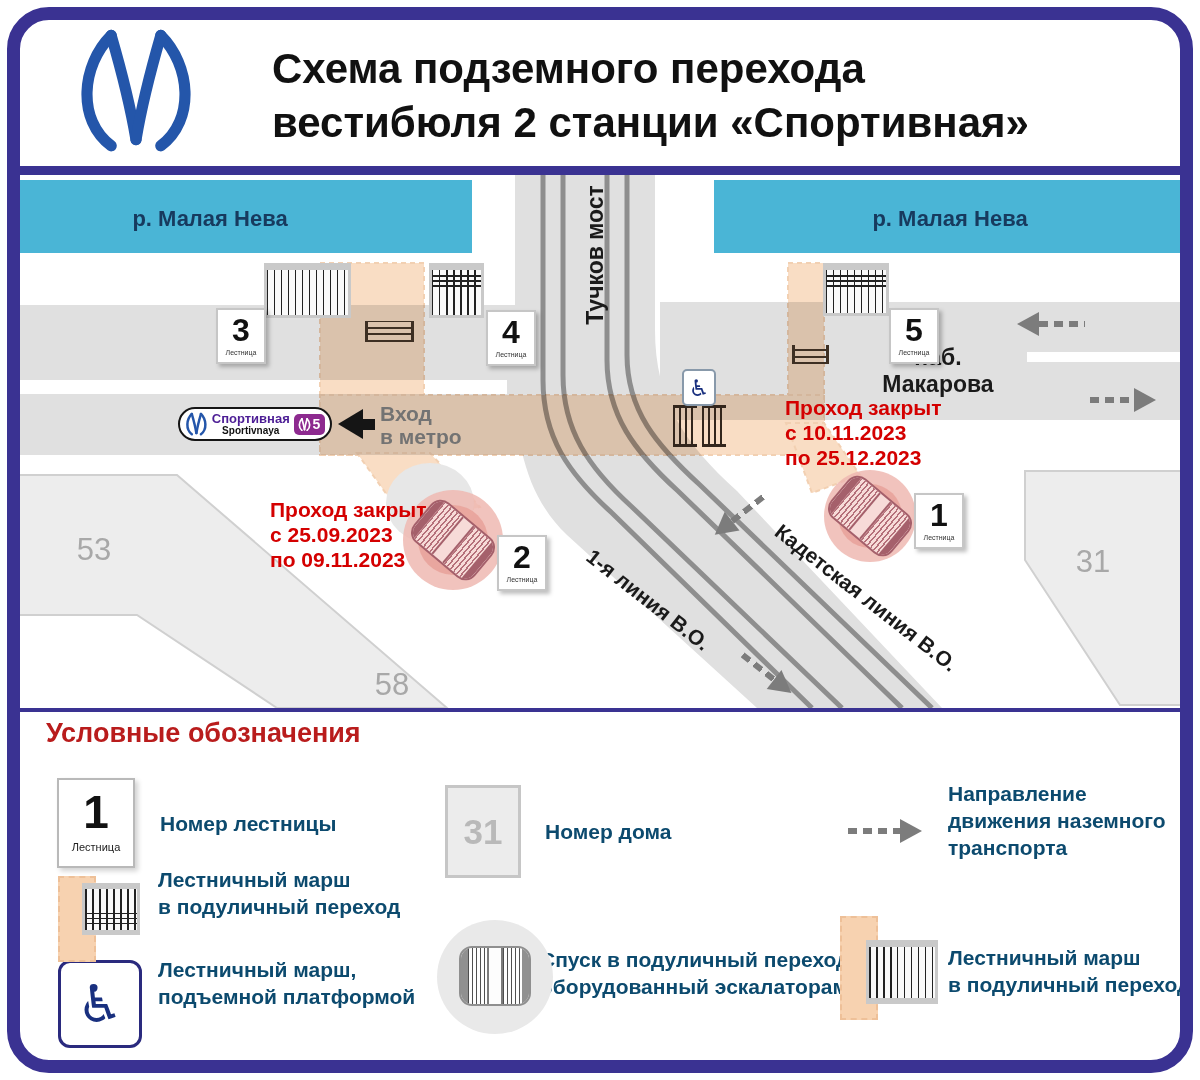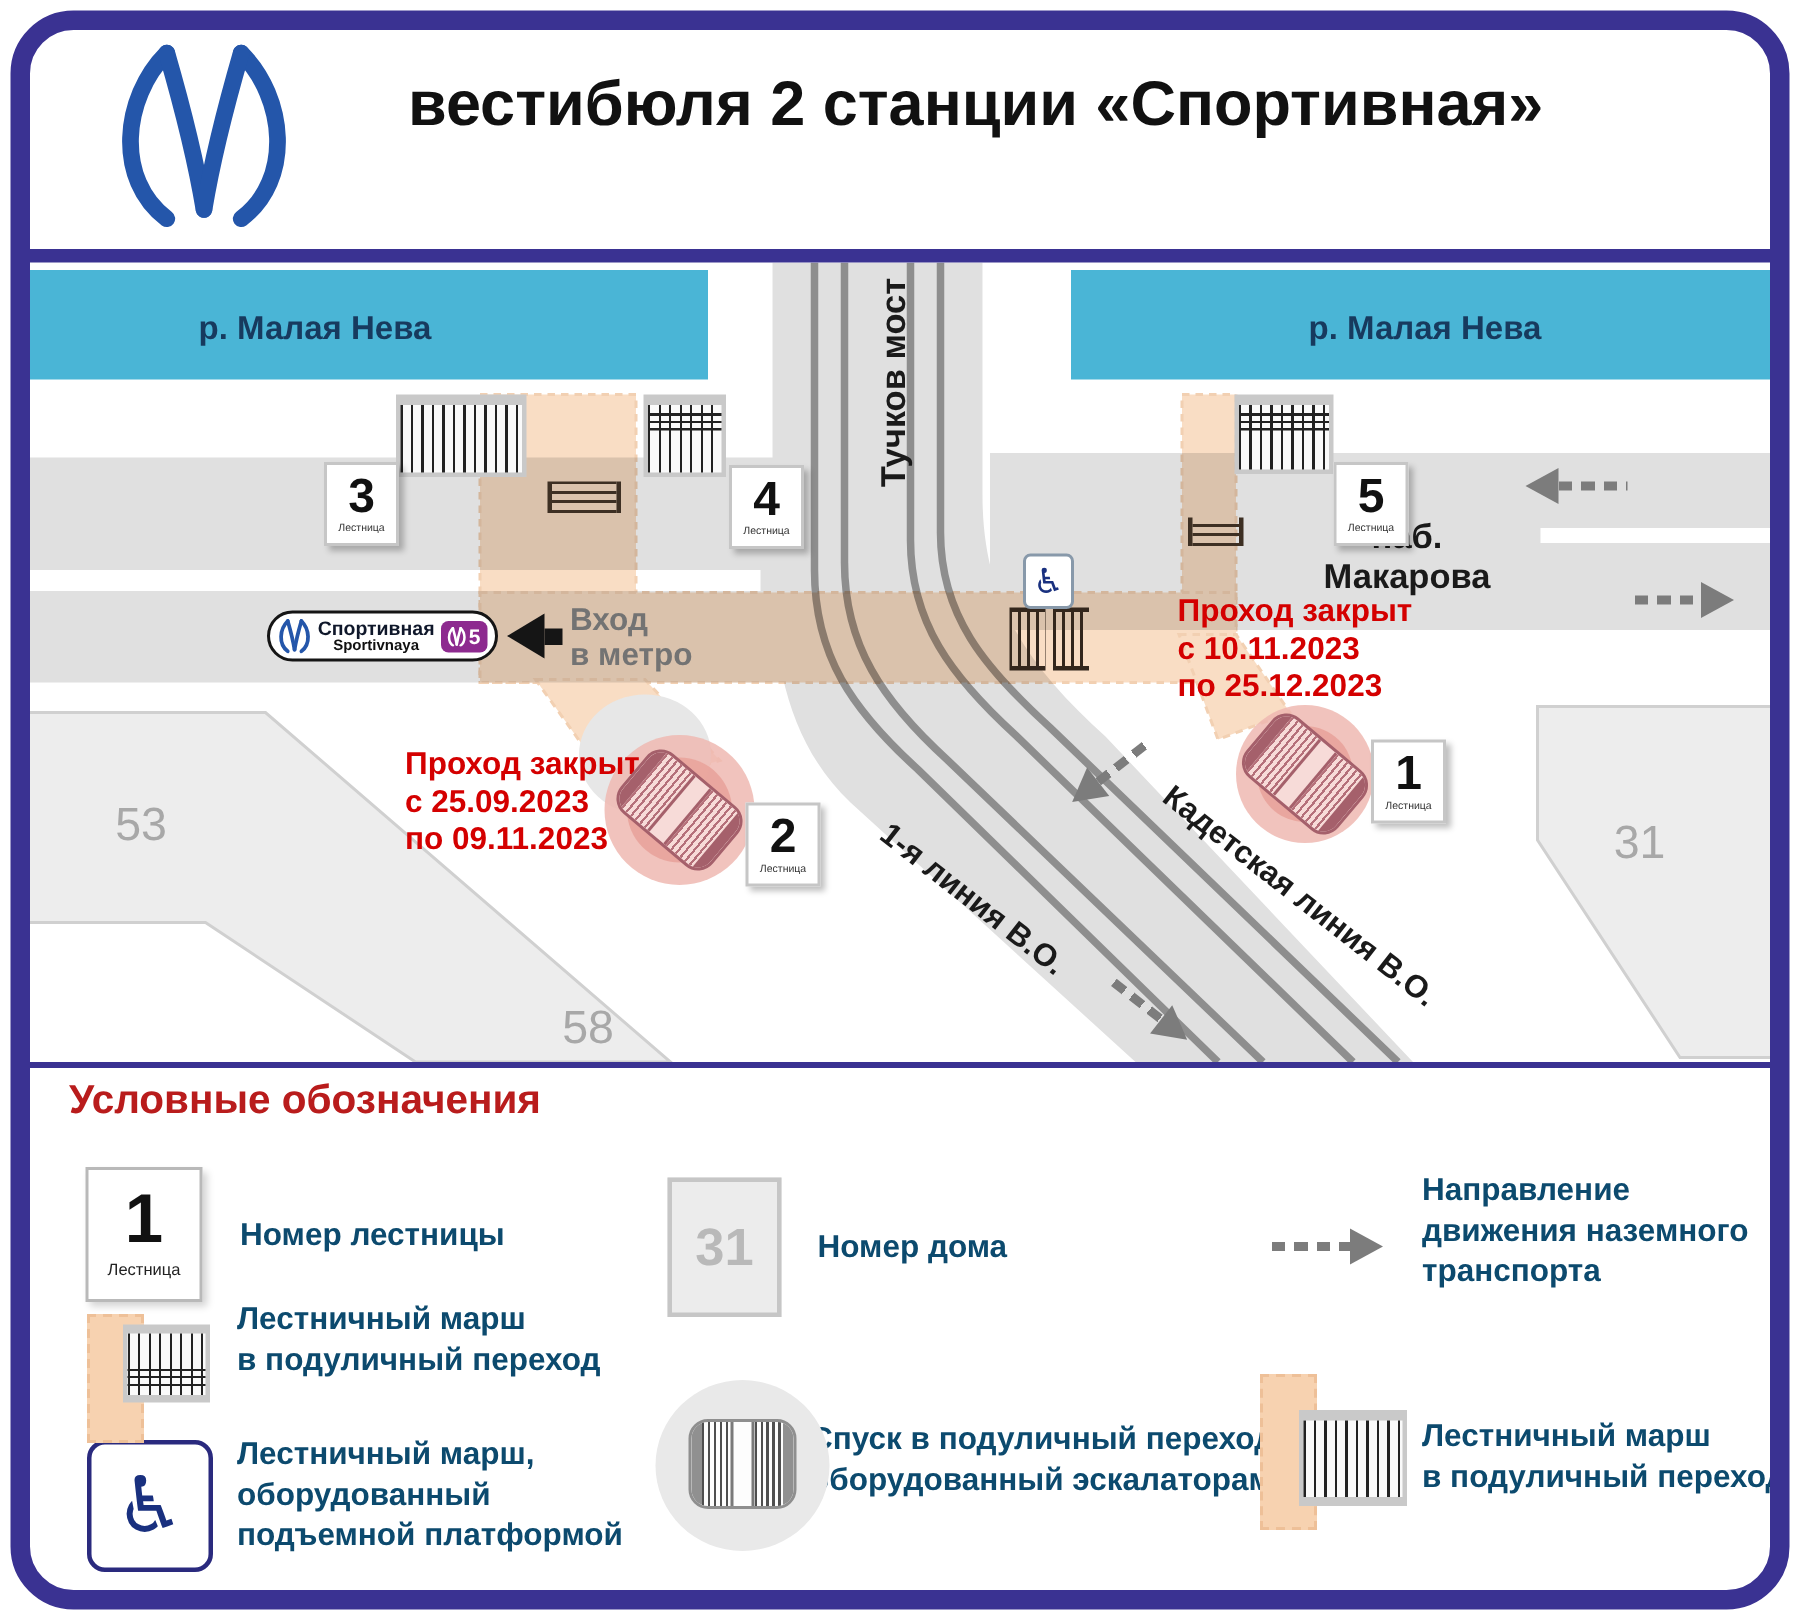--- a/index.html
+++ b/index.html
@@ -58,21 +58,21 @@
   
   .ent-arrow{position:absolute;display:flex;align-items:center;z-index:9;}
   .ent-head{width:0;height:0;border-right:25px solid #151515;border-top:15px solid transparent;border-bottom:15px solid transparent;}
   .ent-shaft{width:12px;height:11px;background:#151515;}
   .entrance-text{font-size:21px;font-weight:700;color:#737373;line-height:23px;z-index:9;}
   
   .pill{position:absolute;left:178px;top:407px;width:154px;height:34px;background:#fff;
         border:2px solid #151515;border-radius:18px;display:flex;align-items:center;
         padding:0 5px;box-sizing:border-box;gap:4px;z-index:10;}
   .pill-names{flex:1;text-align:center;line-height:1;}
-  .pill-ru{font-size:13px;font-weight:700;color:#0f172a;}
+  .pill-ru{font-size:13px;font-weight:700;color:#4c1d95;}
   .pill-en{font-size:10px;font-weight:700;color:#111;margin-top:1px;}
   .badge{width:33px;height:21px;background:#8d2a8f;border-radius:5px;display:flex;align-items:center;
          justify-content:center;color:#fff;gap:1px;}
   .badge .b5{font-size:14px;font-weight:700;}
   
   .wc{position:absolute;background:#fff;border:2px solid #8899aa;border-radius:5px;display:flex;
       align-items:center;justify-content:center;color:#19307f;z-index:9;
       font-family:"DejaVu Sans",sans-serif;}
   
   .ostrip{position:absolute;background:#f7d2b0;border:2px dashed #eec098;box-sizing:border-box;z-index:6;}
@@ -102,20 +102,21 @@
         <path d="M30,6 C41,44 47,72 50,90"></path>
         <path d="M70,6 C59,44 53,72 50,90"></path>
       </g>
     </defs>
   </svg>
 
   <svg class="hlogo" viewBox="0 0 100 100" width="140" height="124">
     <use href="#mlogo" stroke-width="9"></use>
   </svg>
   <div class="htitle">
+    <div>Схема подземного перехода</div>
     <div>вестибюля 2 станции «Спортивная»</div>
   </div>
 
   <svg viewBox="0 0 1176 533" style="position:absolute;left:12px;top:175px;width:1176px;height:533px;z-index:1">
 
     <rect x="0" y="5" width="460" height="73" fill="#4ab5d6"></rect>
     <rect x="702" y="5" width="474" height="73" fill="#4ab5d6"></rect>
 
     <polygon points="0,300 165,300 435,533 265,533 125,440 0,440" fill="#ededed" stroke="#d0d0d0" stroke-width="2"></polygon>
     <polygon points="1013,296 1176,296 1176,530 1108,530 1013,385" fill="#ededed" stroke="#d0d0d0" stroke-width="2"></polygon>
@@ -285,21 +286,20 @@
       </div>
   </div>
   <div class="ltext" style="left:158px;top:866px">
     <div>Лестничный марш</div>
     <div>в подуличный переход</div>
   </div>
 
   <div class="wcl" style="left:58px;top:960px;width:78px;height:82px;font-size:52px">♿</div>
   <div class="ltext" style="left:158px;top:956px">
     <div>Лестничный марш,</div>
-    <div>оборудованный</div>
     <div>подъемной платформой</div>
   </div>
 
   <div class="gbox" style="left:445px;top:785px;width:76px;height:93px">31</div>
   <div class="ltext" style="left:545px;top:818px">Номер дома</div>
 
   <div class="lellipse" style="left:437px;top:920px;width:116px;height:114px"></div>
   <div class="esc gray" style="left:459px;top:946px;width:72px;height:60px">
     <div class="cap"></div>
     <div class="ecomb"></div>

